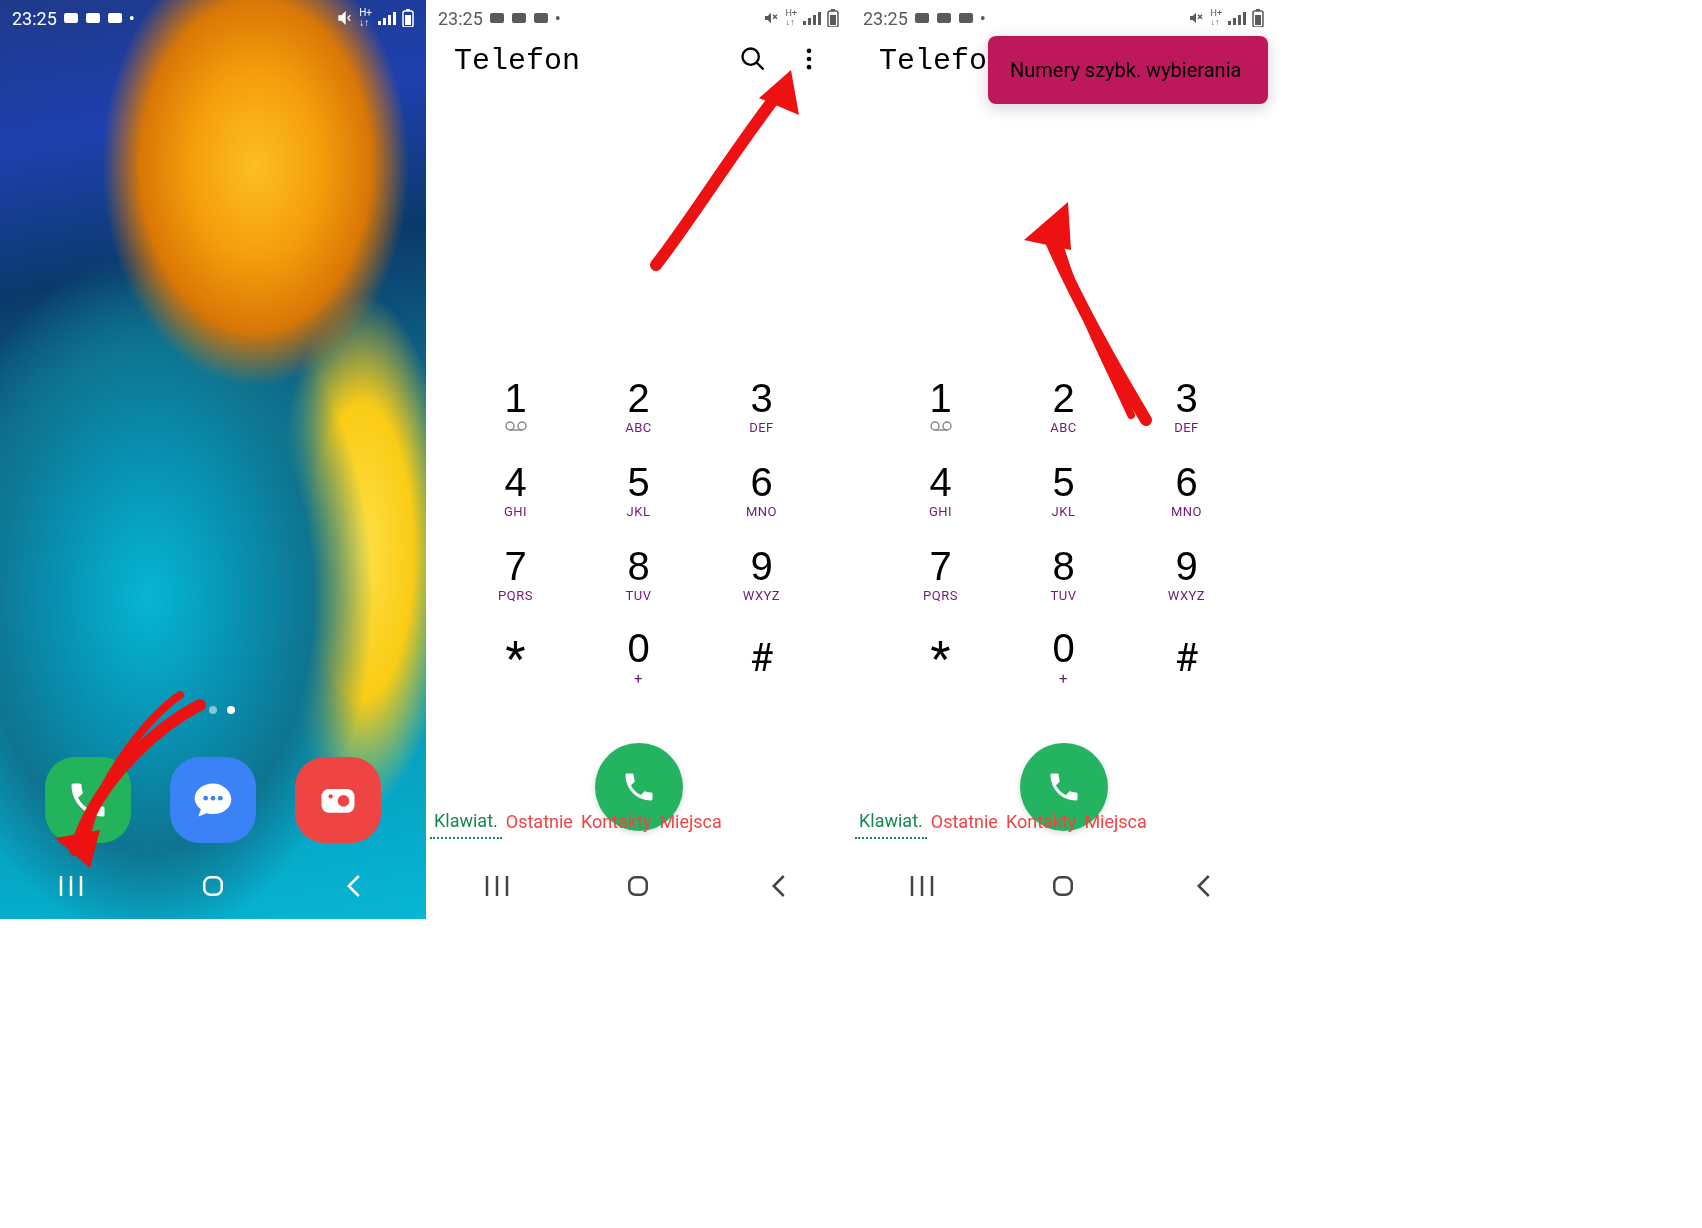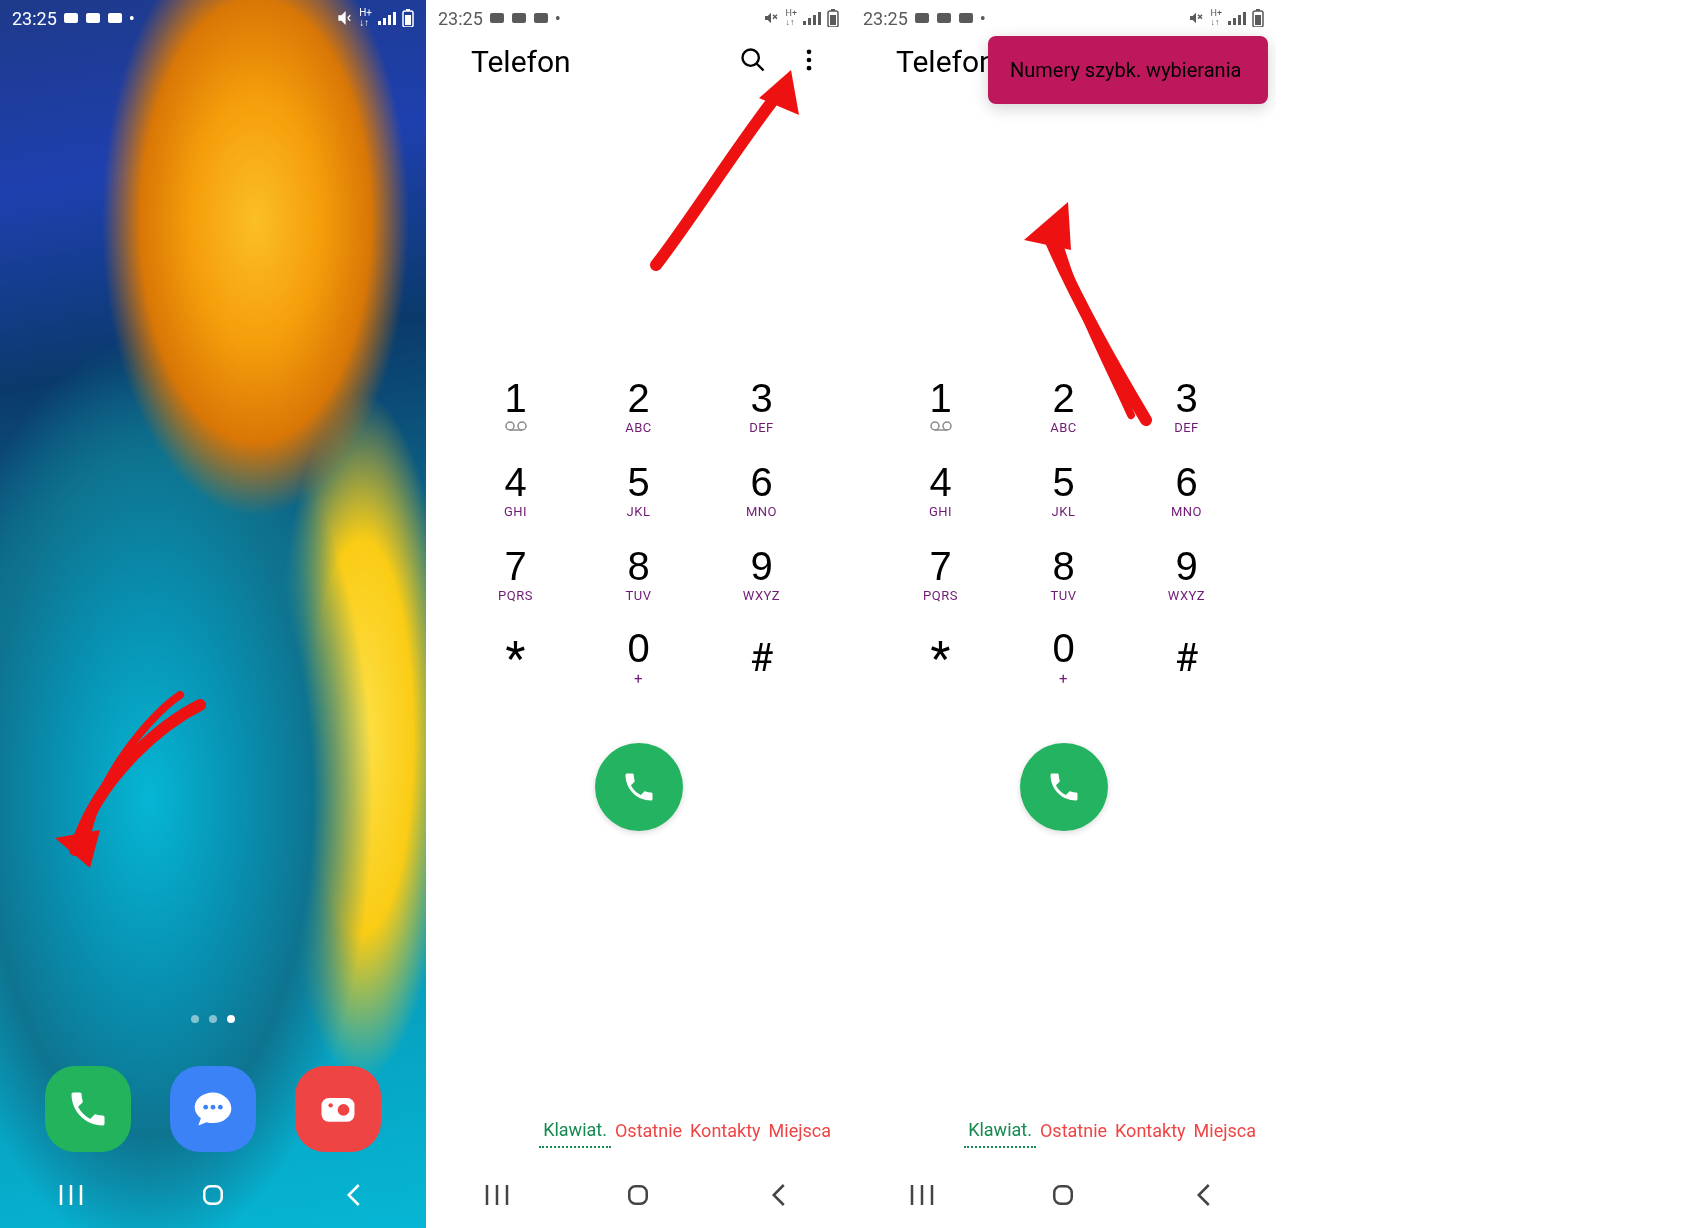--- a/index.html
+++ b/index.html
@@ -1,18 +1,18 @@
 <!DOCTYPE html>
 <html><head>
 <meta charset="utf-8">
 <style>
   html,body{margin:0;padding:0;font-family:-apple-system,BlinkMacSystemFont,"Segoe UI",Roboto,sans-serif;}
   body{background:#fff;width:1702px;height:1228px;overflow:hidden;position:relative;}
   .row{display:flex;flex-direction:row;}
-  .phone{position:relative;width:426px;height:1228px;overflow:hidden;flex:0 0 426px;}
+  .phone{position:relative;width:426px;height:919px;overflow:hidden;flex:0 0 426px;}
   .phone.wide{width:425px;flex:0 0 425px;}
   .phone.wider{width:425px;flex:0 0 425px;}
   
   .status-bar{position:absolute;top:0;left:0;right:0;height:36px;display:flex;justify-content:space-between;align-items:center;padding:0 12px;font-size:18px;z-index:5;}
   .status-bar.light{color:#fff;}
   .status-bar.dark{color:#5a5a5a;}
   .status-left{display:flex;align-items:center;gap:6px;}
   .status-right{display:flex;align-items:center;gap:6px;}
   .ic{display:inline-flex;align-items:center;justify-content:center;}
   
@@ -33,36 +33,36 @@
   .blue{background:#3b82f6;}
   .red{background:#ef4444;}
   .app-icon svg{width:44px;height:44px;}
   .navbar{position:absolute;left:0;right:0;bottom:0;height:66px;display:flex;justify-content:space-around;align-items:center;}
   .navbar.dark .nb{color:#444;}
   .nb{width:50px;height:34px;display:flex;align-items:center;justify-content:center;color:#fff;}
   .nb svg{width:30px;height:30px;}
   
   .arrow{position:absolute;z-index:20;}
   
-  .appbar{position:absolute;top:44px;left:17px;right:0;display:flex;align-items:center;justify-content:space-between;padding:0 28px;}
+  .appbar{position:absolute;top:44px;left:0;right:0;display:flex;align-items:center;justify-content:space-between;padding:0 28px;font-family:Liberation Mono, monospace;}
   .appbar-title{font-size:30px;color:#000;}
   .appbar-actions{display:flex;align-items:center;gap:28px;}
   .appbar-actions svg{width:28px;height:28px;}
   
   .keypad{position:absolute;left:0;right:0;top:365px;display:grid;grid-template-columns:repeat(3,1fr);padding:0 28px;row-gap:2px;}
   .key{height:82px;display:flex;flex-direction:column;align-items:center;justify-content:center;cursor:pointer;}
   .key-num{font-size:40px;color:#000;line-height:1;font-family:sans-serif;font-weight:300;}
   .key-sym{font-size:46px;color:#000;line-height:0.8;}
   .key-sub{font-size:13px;color:#701a75;margin-top:2px;letter-spacing:.5px;}
   .key-sub.sm{font-size:15px;}
   .call-btn-wrap{position:absolute;left:0;right:0;top:743px;display:flex;justify-content:center;}
   .call-btn{width:88px;height:88px;border-radius:50%;background:#24b361;display:flex;align-items:center;justify-content:center;box-shadow:0 2px 6px rgba(0,0,0,0.15);}
   .call-btn svg{width:36px;height:36px;}
   
-  .tabs{position:absolute;left:0;right:0;bottom:80px;display:flex;justify-content:flex-end;align-items:center;padding:0 16px;}
+  .tabs{position:absolute;left:0;right:0;bottom:80px;display:flex;justify-content:flex-start;align-items:center;padding:0 4px;}
   .tab{font-size:18px;color:#ef4444;padding:6px 4px;}
   .tab.active{color:#158a50;border-bottom:2px dotted #158a50;}
   
   .popup{position:absolute;top:36px;right:8px;width:280px;background:#be185d;border-radius:8px;box-shadow:0 4px 16px rgba(0,0,0,0.18);z-index:10;padding:8px 0;}
   .popup-item{padding:14px 22px;font-size:20px;color:#000;}
 </style>
 </head>
 <body>
 
 <div class="row">

